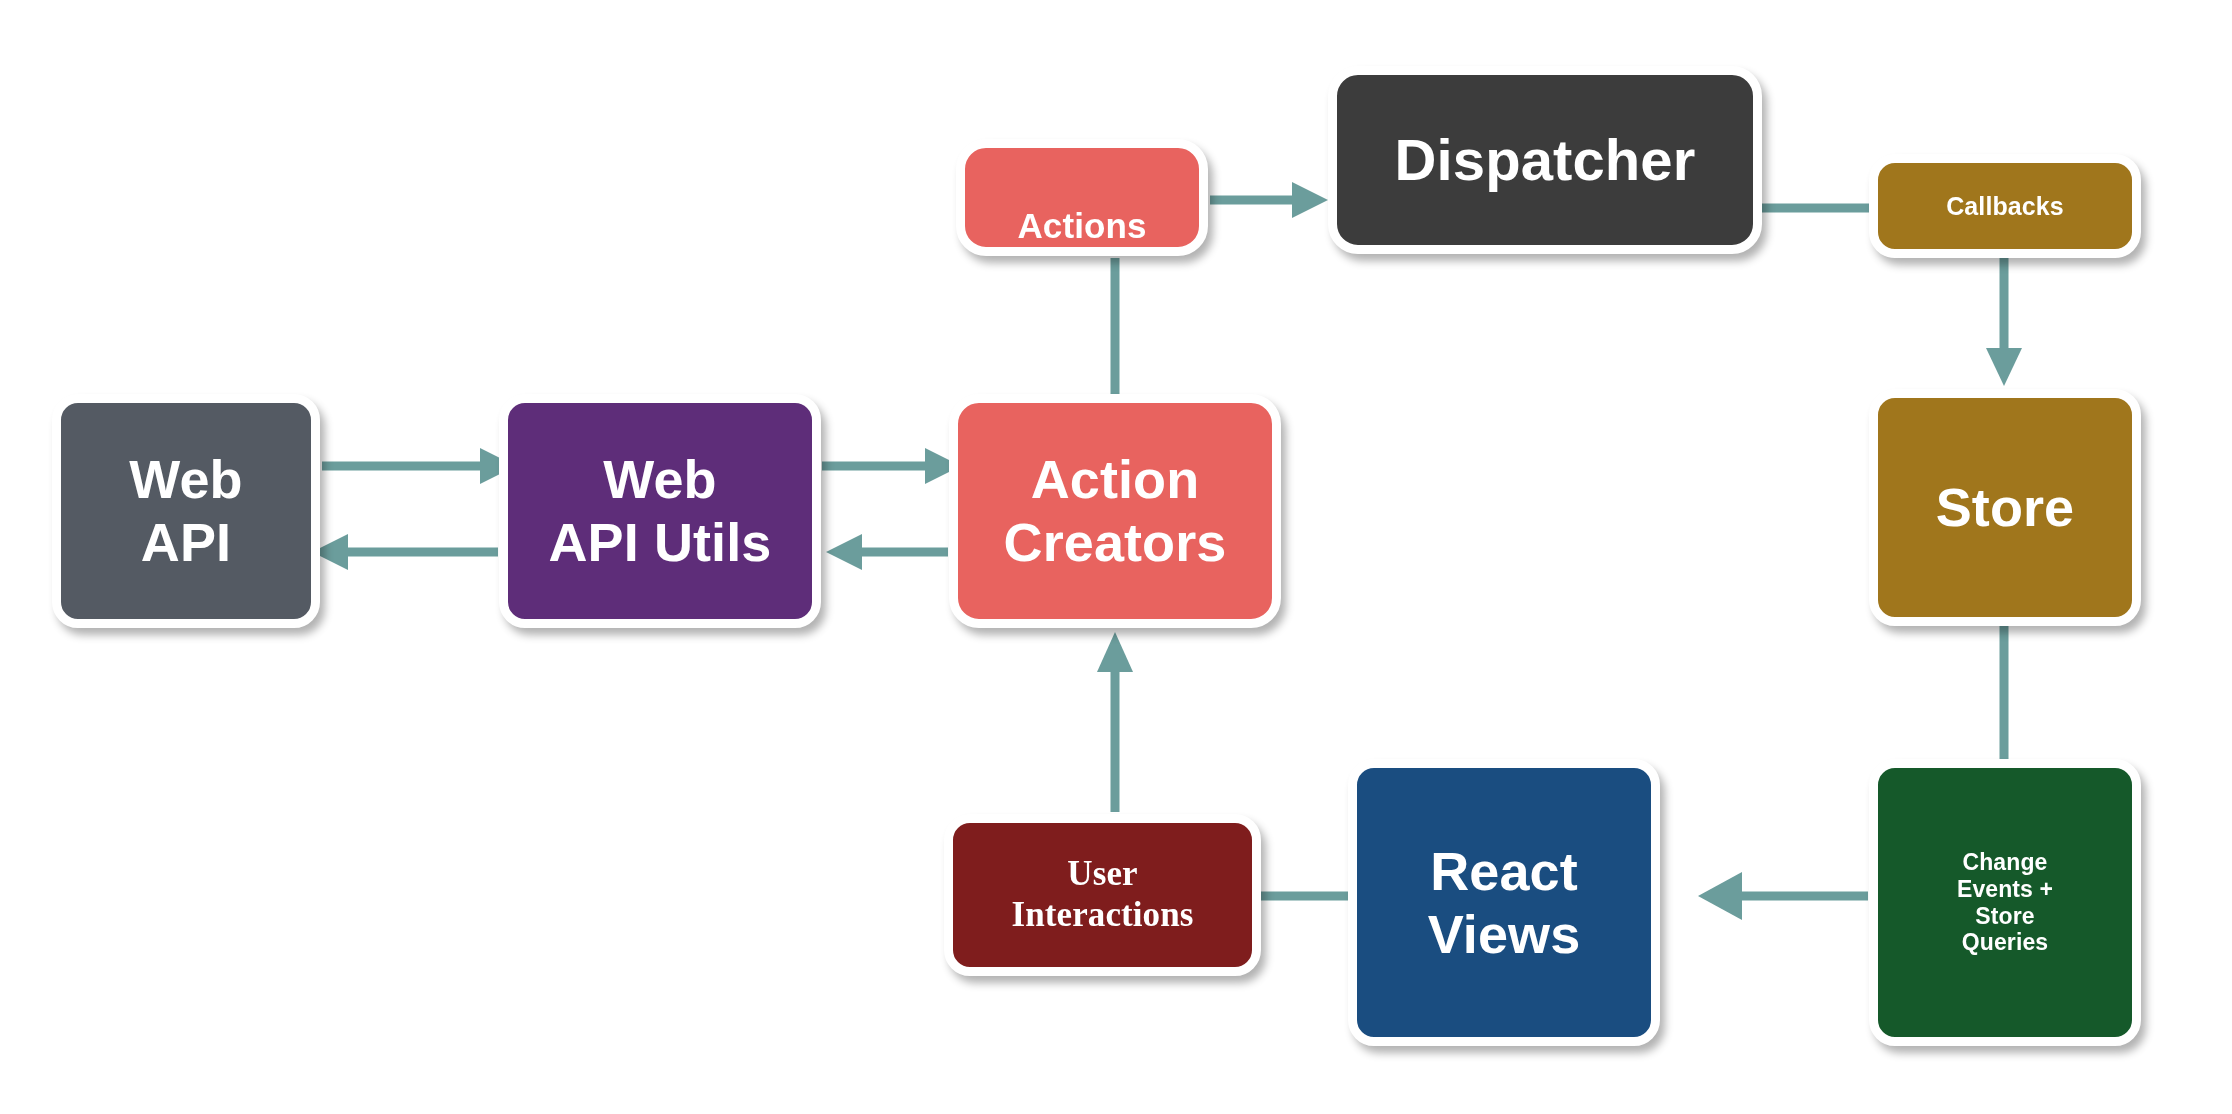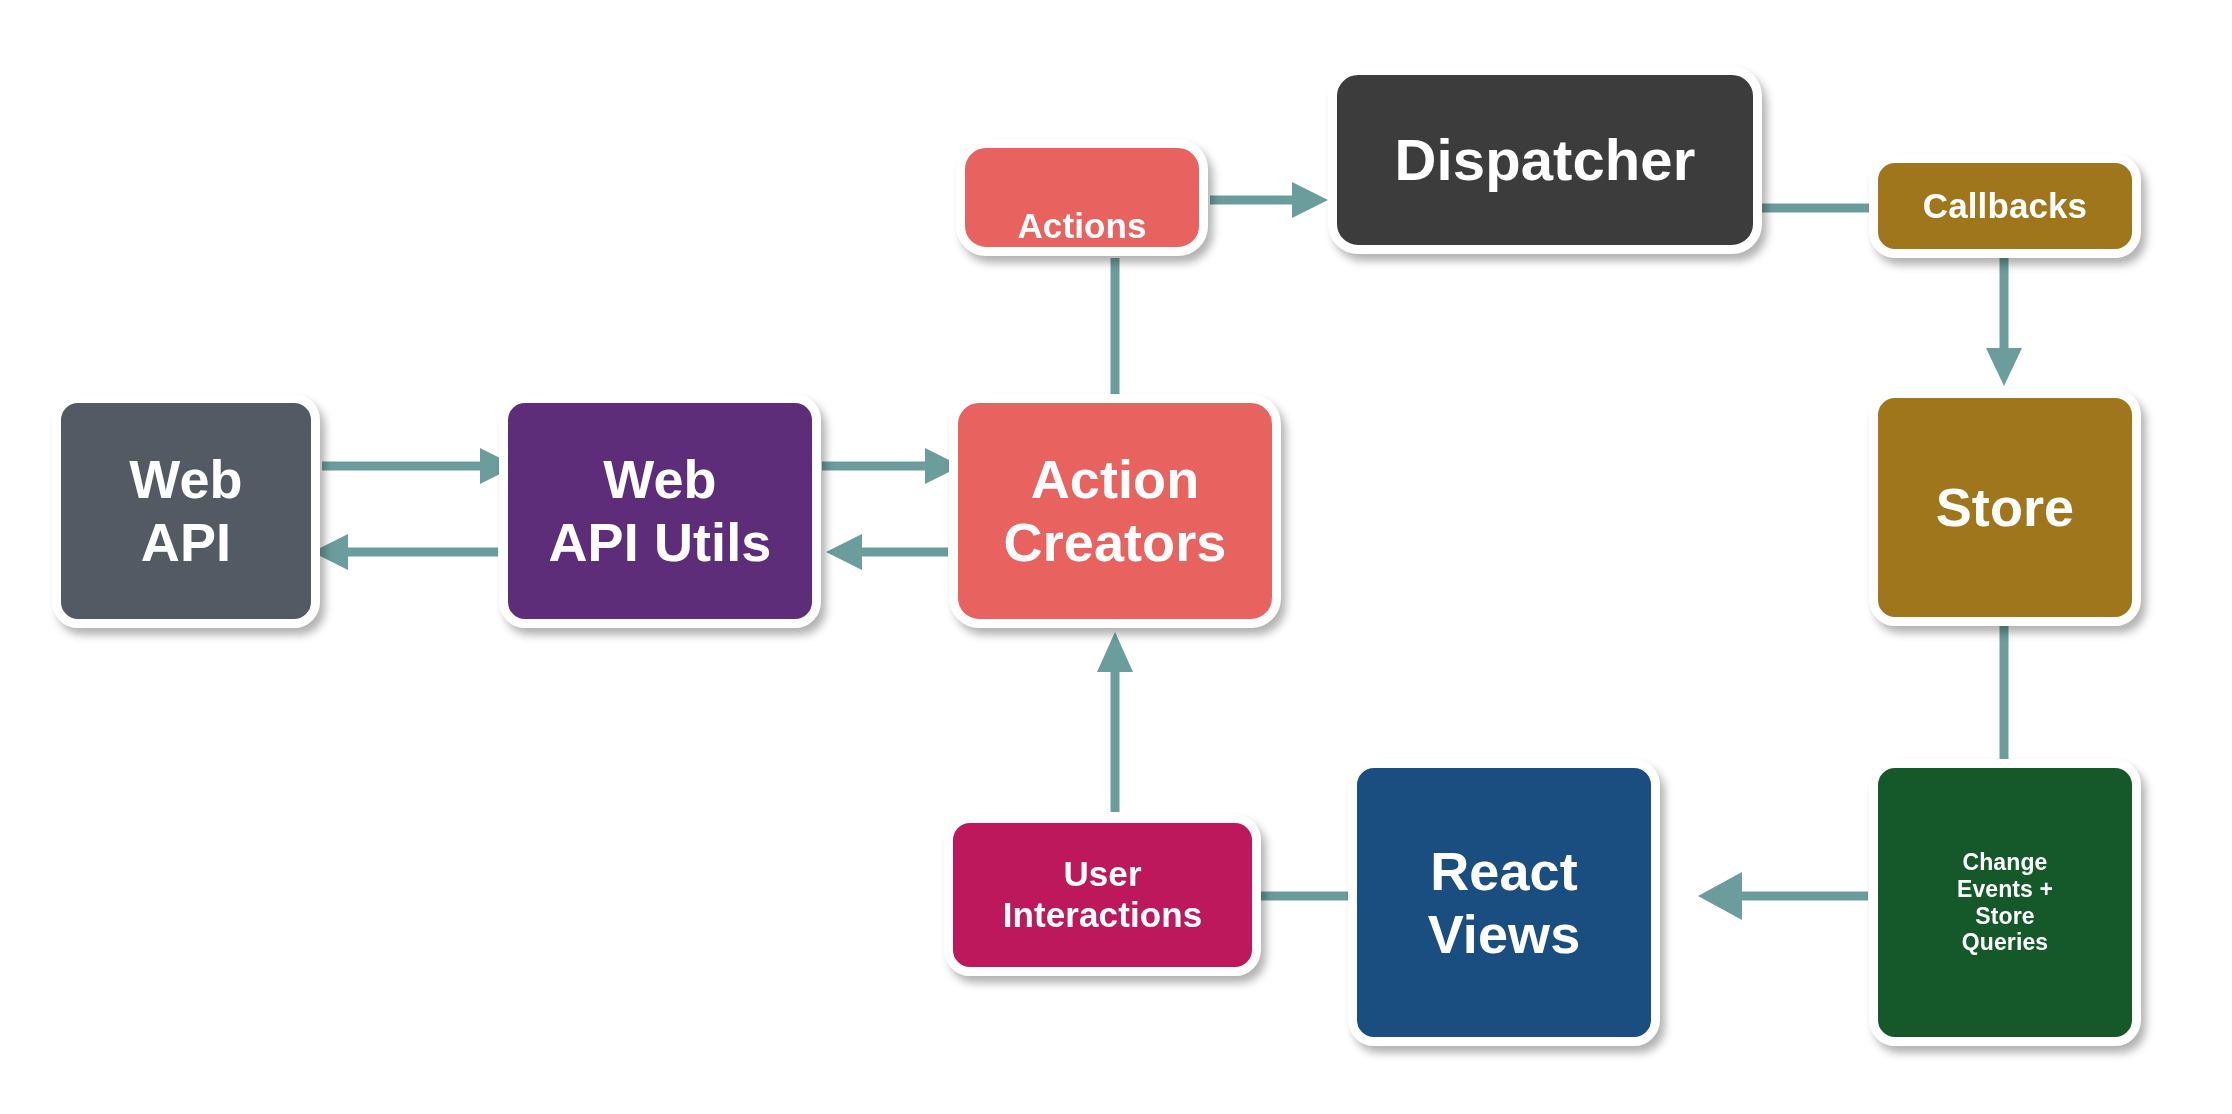--- a/index.html
+++ b/index.html
@@ -49,21 +49,21 @@
     white-space: pre-line;
     padding: 0 4px;
   }
 
   
   #node-web-api          { left: 52px;   top: 394px; width: 268px; height: 234px;  border-radius: 26px; font-size: 54px; }
   #node-web-api-utils    { left: 499px;  top: 394px; width: 322px; height: 234px;  border-radius: 26px; font-size: 54px; }
   #node-action-creators  { left: 949px;  top: 394px; width: 332px; height: 234px;  border-radius: 30px; font-size: 54px; }
   #node-actions          { left: 956px;  top: 139px; width: 252px; height: 117px;  border-radius: 30px; font-size: 35px; }
   #node-dispatcher       { left: 1328px; top: 66px;  width: 434px; height: 188px;  border-radius: 30px; font-size: 58px; }
-  #node-callbacks        { left: 1869px; top: 154px; width: 272px; height: 104px;  border-radius: 26px; font-size: 35px; }
+  #node-callbacks        { left: 1869px; top: 154px; width: 272px; height: 104px;  border-radius: 26px; font-size: 25px; }
   #node-store            { left: 1869px; top: 389px; width: 272px; height: 237px;  border-radius: 26px; font-size: 54px; }
   #node-change-events    { left: 1869px; top: 759px; width: 272px; height: 287px;  border-radius: 26px; font-size: 23px; }
   #node-react-views      { left: 1348px; top: 759px; width: 312px; height: 287px;  border-radius: 26px; font-size: 54px; }
   #node-user-interactions{ left: 944px;  top: 814px; width: 317px; height: 162px;  border-radius: 26px; font-size: 35px; }
 </style>
 </head>
 <body>
 
 <div id="canvas" style="background: rgb(255, 255, 255);">
 
@@ -162,18 +162,18 @@
 Events +
 Store
 Queries</span>
   </div>
 
   <div class="node" id="node-react-views" style="background: rgb(26, 77, 128); border-color: rgb(255, 255, 255);">
     <span class="label">React
 Views</span>
   </div>
 
-  <div class="node" id="node-user-interactions" style="background: #be185d; border-color: rgb(255, 255, 255);">
+  <div class="node" id="node-user-interactions" style="background: #7f1d1d; border-color: rgb(255, 255, 255); font-family: Liberation Serif, serif;">
     <span class="label">User
 Interactions</span>
   </div>
 
 </div>
 
 </body></html>

